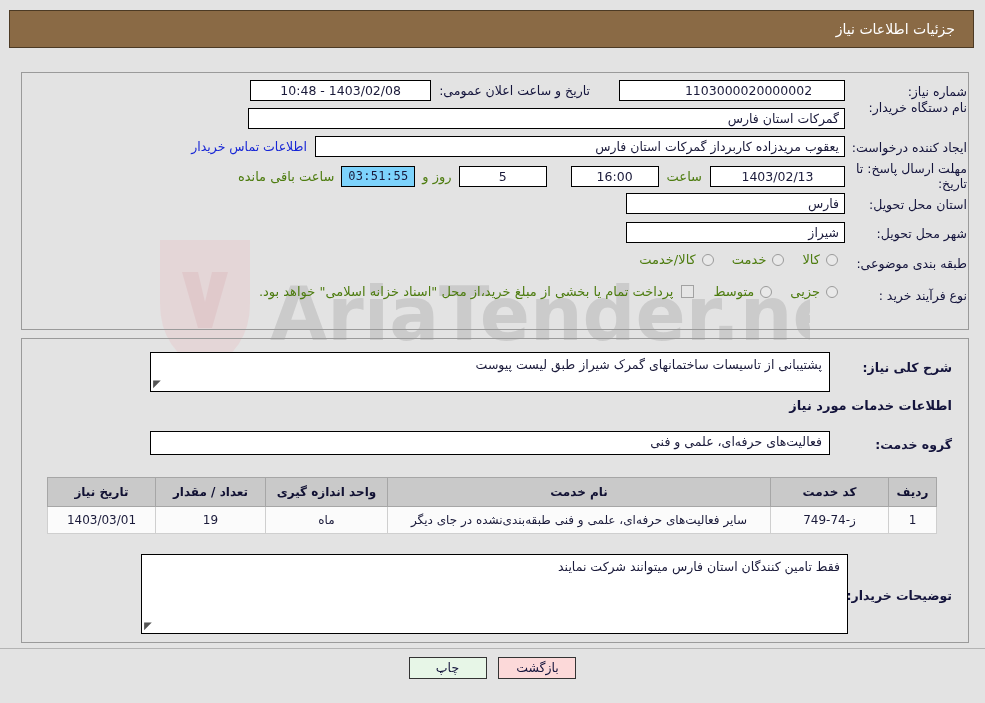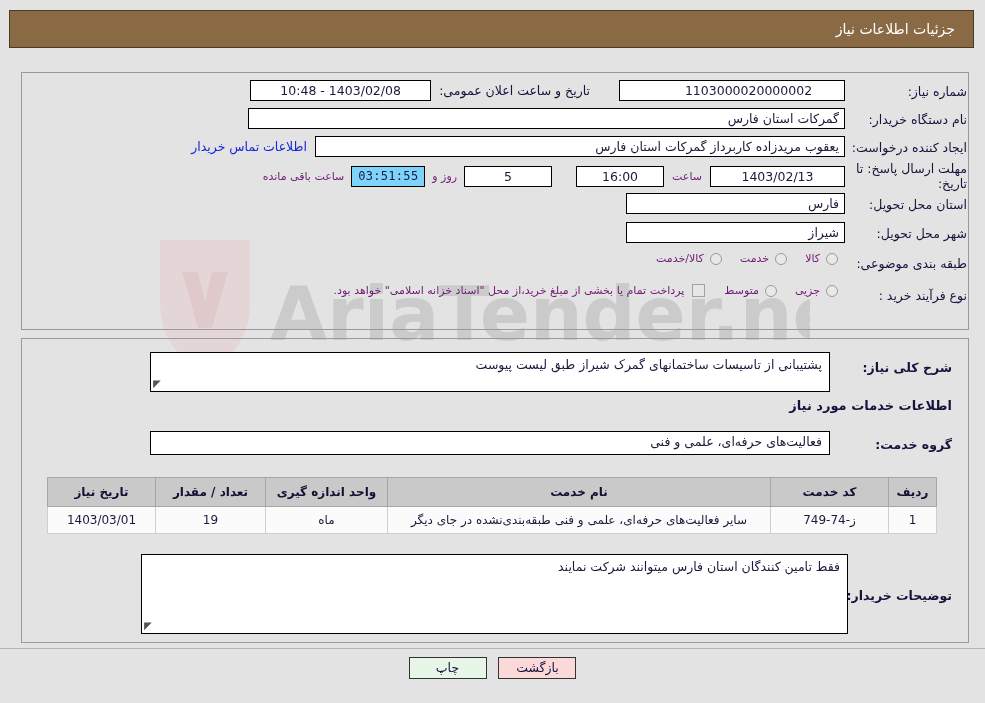--- a/index.html
+++ b/index.html
@@ -109,21 +109,21 @@
     font-size: 12px;
     letter-spacing: .3px;
   }
 
   .link {
     color: #1726d6;
     font-size: 12.5px;
     cursor: pointer;
     white-space: nowrap;
   }
-  .smalltxt { font-size: 11px; color: #701a75; white-space: nowrap; }
+  .smalltxt { font-size: 13px; color: #4d7c0f; white-space: nowrap; }
 
   
   .radio {
     display: inline-block;
     width: 12px; height: 12px;
     border-radius: 50%;
     border: 1px solid #9b9b9b;
     background: #e9e9e9;
     box-sizing: border-box;
     vertical-align: -2px;
@@ -261,21 +261,21 @@
   </svg>
 </div>
 
 <div id="header-bar">
   <span id="header-title">جزئیات اطلاعات نیاز</span>
 </div>
 
 <div class="panel" id="panel-top"></div>
 
 <div class="lbl-col" style="top:84px;">شماره نیاز:</div>
-<div class="lbl-col" style="top:112px;">نام دستگاه خریدار:</div>
+<div class="lbl-col" style="top:100px;">نام دستگاه خریدار:</div>
 <div class="lbl-col" style="top:140px;">ایجاد کننده درخواست:</div>
 <div class="lbl-col" style="top:161px;">مهلت ارسال پاسخ: تا</div>
 <div class="lbl-col" style="top:176px;">تاریخ:</div>
 <div class="lbl-col" style="top:197px;">استان محل تحویل:</div>
 <div class="lbl-col" style="top:226px;">شهر محل تحویل:</div>
 <div class="lbl-col" style="top:256px;">طبقه بندی موضوعی:</div>
 <div class="lbl-col" style="top:288px;">نوع فرآیند خرید :</div>
 
 <div class="row" style="right:140px; top:80px; z-index:3;">
   <span class="inp" style="width:226px;padding-left:38px;">1103000020000002</span>

